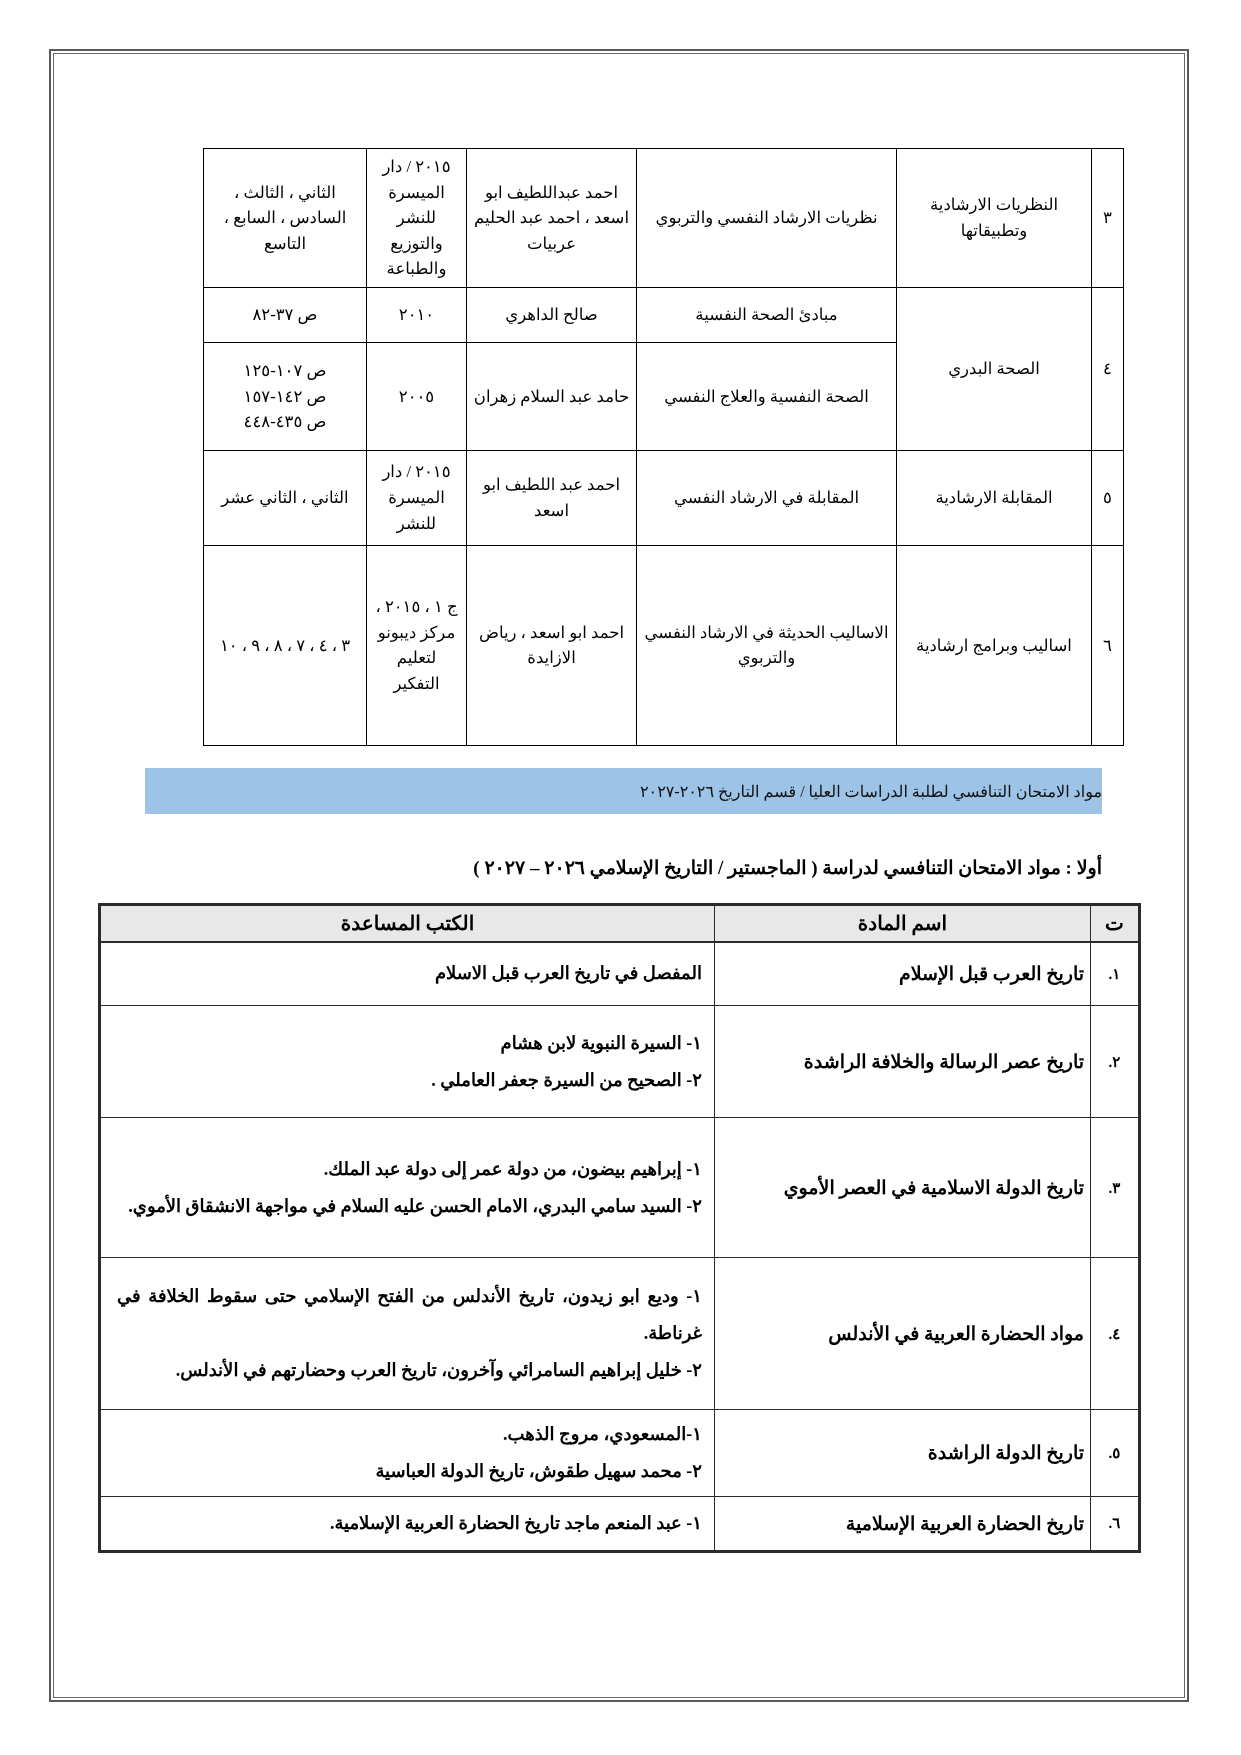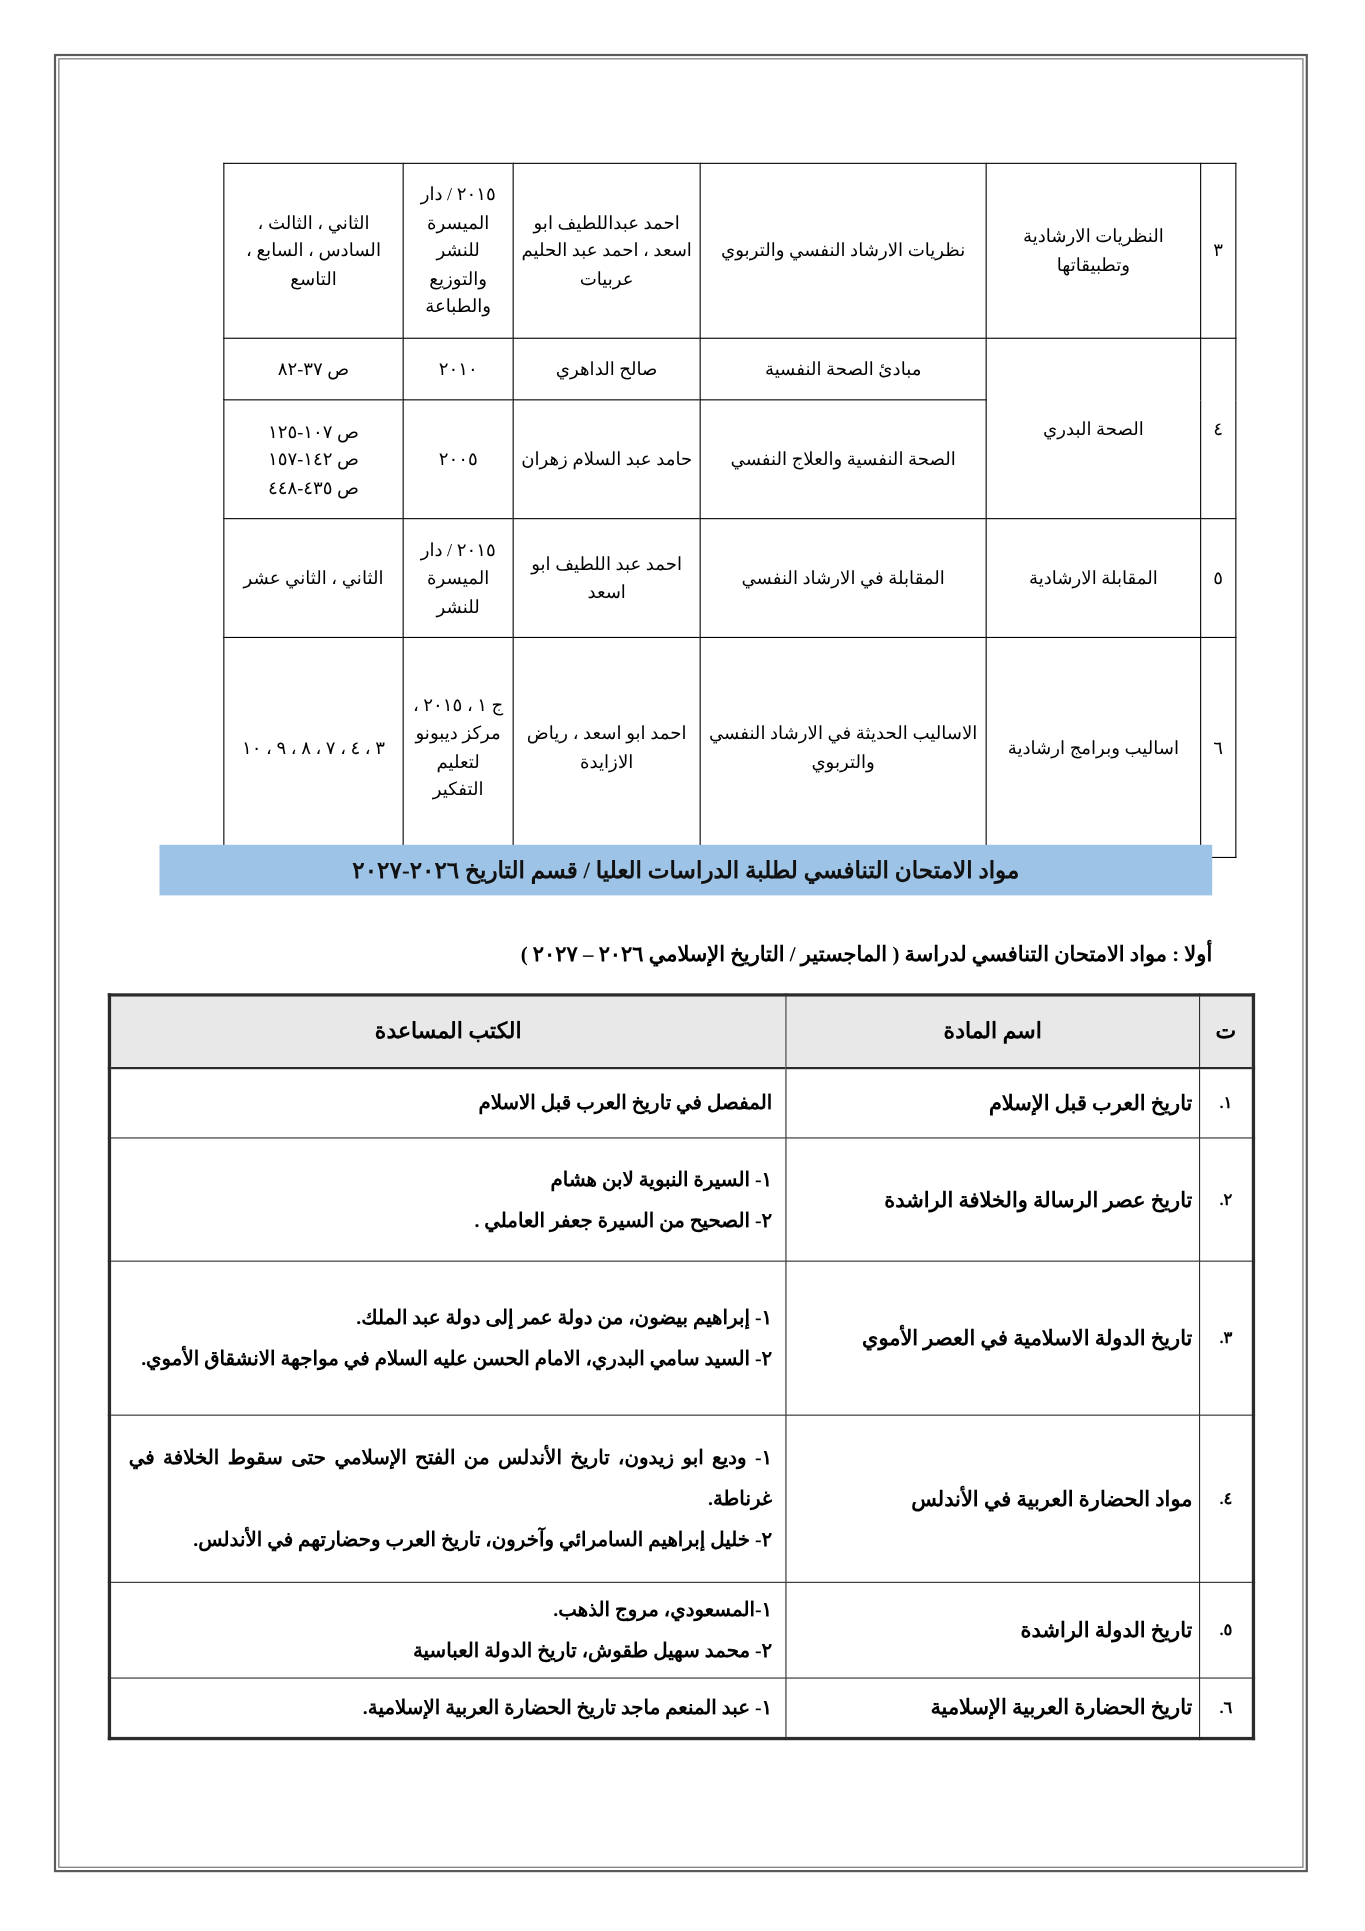--- a/index.html
+++ b/index.html
@@ -18,42 +18,42 @@
   }
   
   table{border-collapse:collapse;table-layout:fixed;direction:rtl;}
   td,th{box-sizing:border-box;vertical-align:middle;overflow:hidden;}
   
   .t1{
     position:absolute;top:148px;left:203px;width:920px;
     font-size:16.5px;line-height:1.55;
   }
   .t1 td{
-    border:1px solid #000;text-align:center;padding:15px 5px;
+    border:1px solid #000;text-align:center;padding:5px 5px;
   }
   
   .banner{
     position:absolute;top:768px;left:145px;width:957px;height:46px;
-    display:flex;align-items:center;justify-content:center;
-    font-size:21px;font-weight:bold;color:#111;
+    display:flex;align-items:center;justify-content:flex-start;
+    font-size:16px;font-weight:normal;color:#111;
   }
   
   .subtitle{
     position:absolute;top:856px;left:300px;width:802px;
     text-align:right;font-size:19px;font-weight:bold;
   }
   
   .t2{
     position:absolute;top:903px;left:98px;width:1040px;
     font-weight:bold;font-size:18px;
   }
   .t2 td,.t2 th{border:1.5px solid #2b2b2b;}
   .t2{border:3px solid #2b2b2b;}
   .t2 thead th{
-    height:66px;text-align:center;font-size:20px;
+    height:37px;text-align:center;font-size:20px;
     border-bottom:2px solid #2b2b2b;
   }
   .t2 .books-cell{
     text-align:justify;text-align-last:right;padding:6px 12px 6px 16px;
     line-height:2.05;
   }
   .t2 .books-cell .book{text-align:justify;}
   .t2 .subject-cell{text-align:right;padding:2px 6px;font-size:19px;}
   .t2 .num-cell{text-align:center;font-size:15px;padding:2px;}
 </style>

